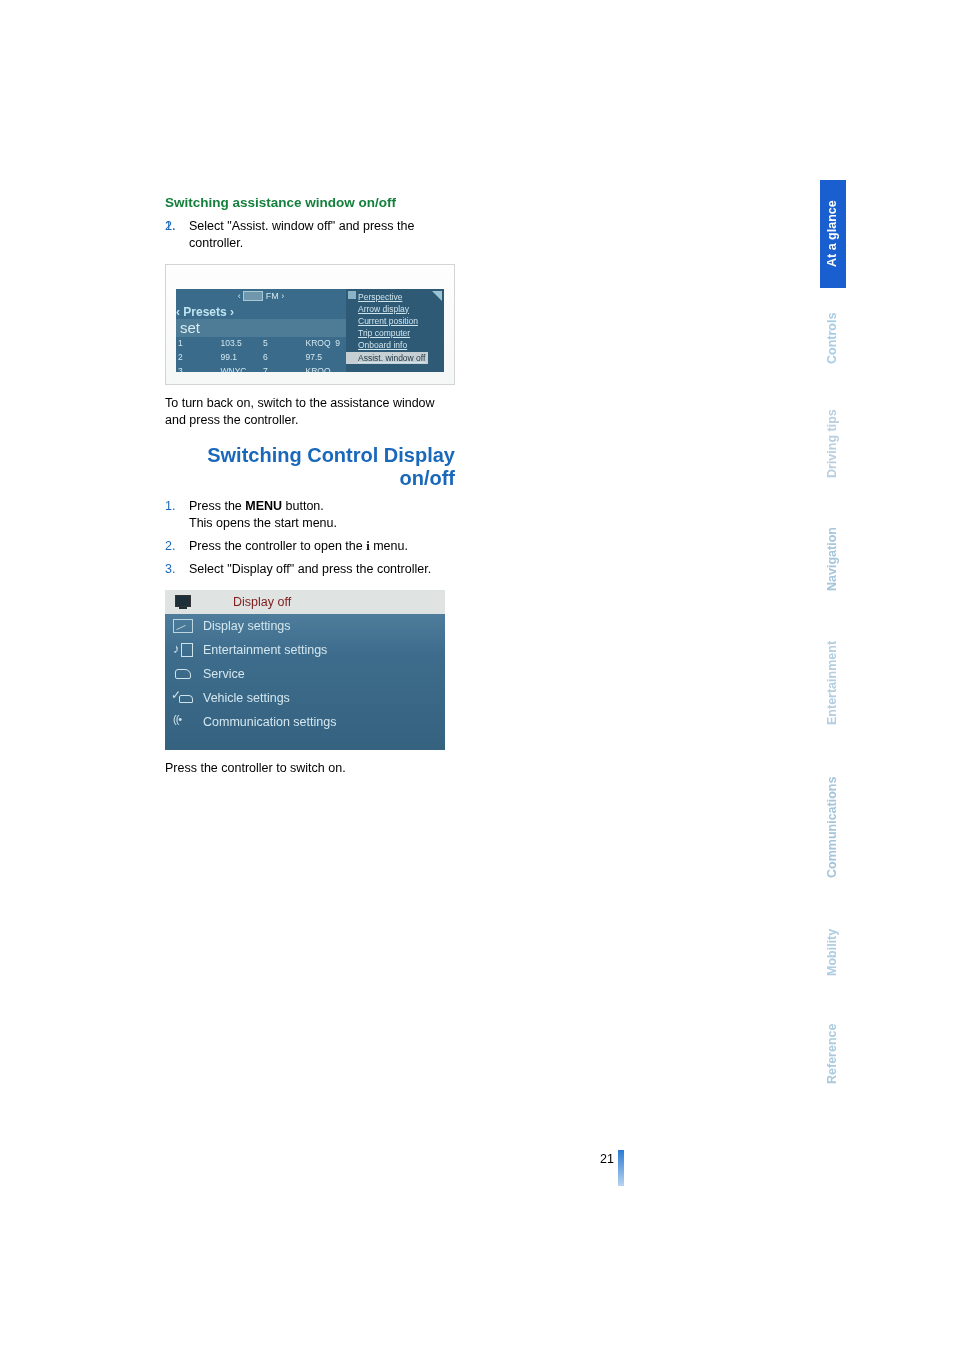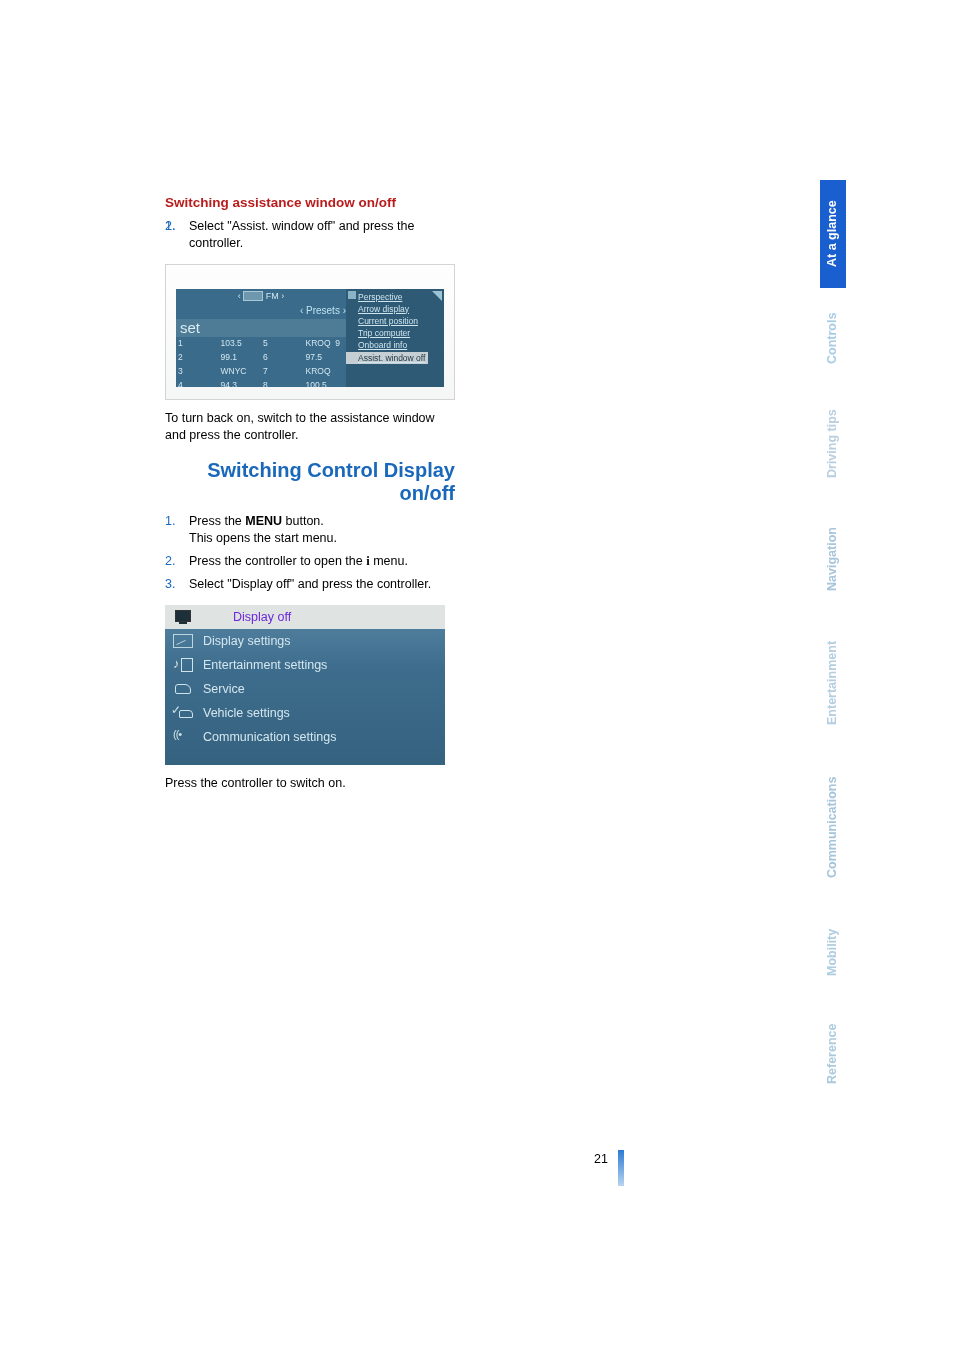--- a/index.html
+++ b/index.html
@@ -17,21 +17,21 @@
     height: 1351px;
     position: relative;
   }
   .content-col {
     position: absolute;
     left: 165px;
     top: 195px;
     width: 290px;
   }
   .h-orange {
-    color: #b91c1c;
+    color: #15803d;
     font-weight: bold;
     font-size: 13.5px;
     line-height: 1.25;
     margin: 0 0 6px 0;
   }
   .h-section {
     color: #1a68ba;
     font-weight: bold;
     font-size: 20px;
     line-height: 1.15;
@@ -67,21 +67,21 @@
   }
   .info-i {
     font-family: Georgia, 'Times New Roman', serif;
     font-weight: bold;
     font-style: normal;
   }
 
   
   .shot1 {
     width: 290px;
-    height: 136px;
+    height: 121px;
     background: linear-gradient(#fefefe, #f5f6f6);
     border: 1px solid #d4d4d4;
     box-sizing: border-box;
     position: relative;
     margin-bottom: 6px;
   }
   .shot1-inner {
     position: absolute;
     left: 10px; right: 10px; top: 24px; bottom: 12px;
     background: #3a6b8a;
@@ -94,23 +94,24 @@
     font-size: 9px;
   }
   .shot1-left .toprow {
     height: 14px;
     text-align: center;
     padding-top: 2px;
     font-size: 9px;
   }
   .shot1-left .presets {
     height: 14px;
-    text-align: right;
-    font-size: 10px;
+    text-align: left;
+    font-size: 12px;
     color: #bfe3ef;
+    font-weight: bold;
   }
   .shot1-left .setlabel {
     font-size: 15px;
     color: #d9edf2;
     padding: 0 0 1px 4px;
     background: #4e7b96;
   }
   .shot1-left .grid {
     display: grid;
     grid-template-columns: repeat(4, 1fr);
@@ -188,21 +189,21 @@
   }
   .shot2 .row {
     display: flex;
     align-items: center;
     height: 24px;
     padding: 0 8px;
     gap: 10px;
   }
   .shot2 .row.sel {
     background: #dfe3e2;
-    color: #6d28d9;
+    color: #7f1d1d;
     gap: 40px;
   }
   .shot2 .ico {
     width: 20px;
     height: 14px;
     display: inline-block;
     position: relative;
     flex-shrink: 0;
   }
   .ico-monitor::before {
@@ -292,21 +293,21 @@
     writing-mode: vertical-rl;
   }
 
   
   .pagenum-box {
     position: absolute;
     right: 330px;
     bottom: 165px;
     display: flex;
     align-items: flex-start;
-    gap: 10px;
+    gap: 4px;
     text-align: right;
   }
   .pagenum-box .pn {
     font-size: 12.5px;
     padding-top: 2px;
   }
   .pagenum-box .bar {
     width: 6px;
     height: 36px;
     background: linear-gradient(#2b7bd4, #b9d4ef);

